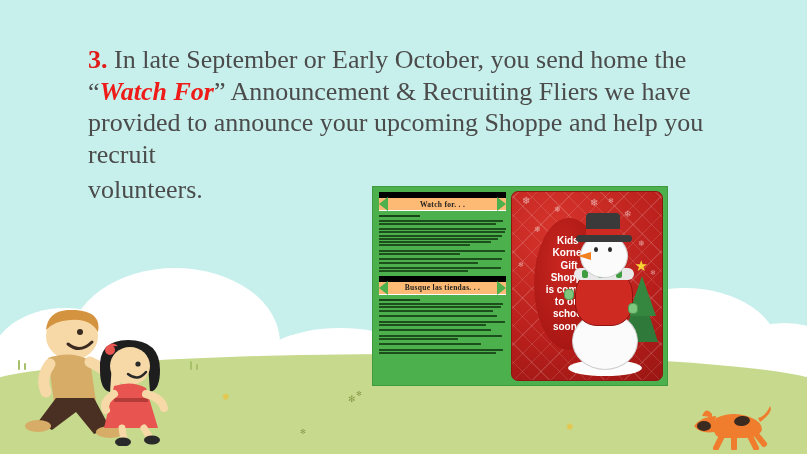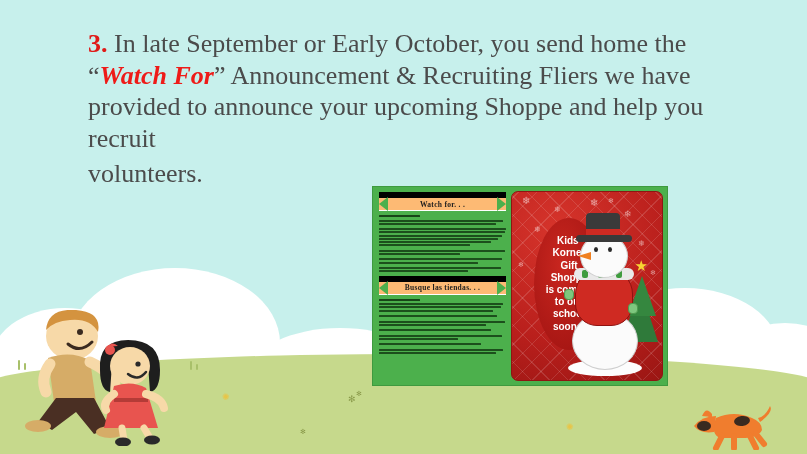--- a/index.html
+++ b/index.html
@@ -67,21 +67,21 @@
     font-size: 9px;
     line-height: 1;
     color: #e8c547;
   }
   .speck.olive { color: #8a9a4a; }
 
   
   .body-copy {
     position: absolute;
     left: 88px;
-    top: 28px;
+    top: 44px;
     width: 672px;
     color: #4b4b4b;
     font-size: 26px;
     line-height: 1.22;
     font-family: "Liberation Serif", serif;
   }
   .num {
     color: #e01b18;
     font-weight: bold;
   }

